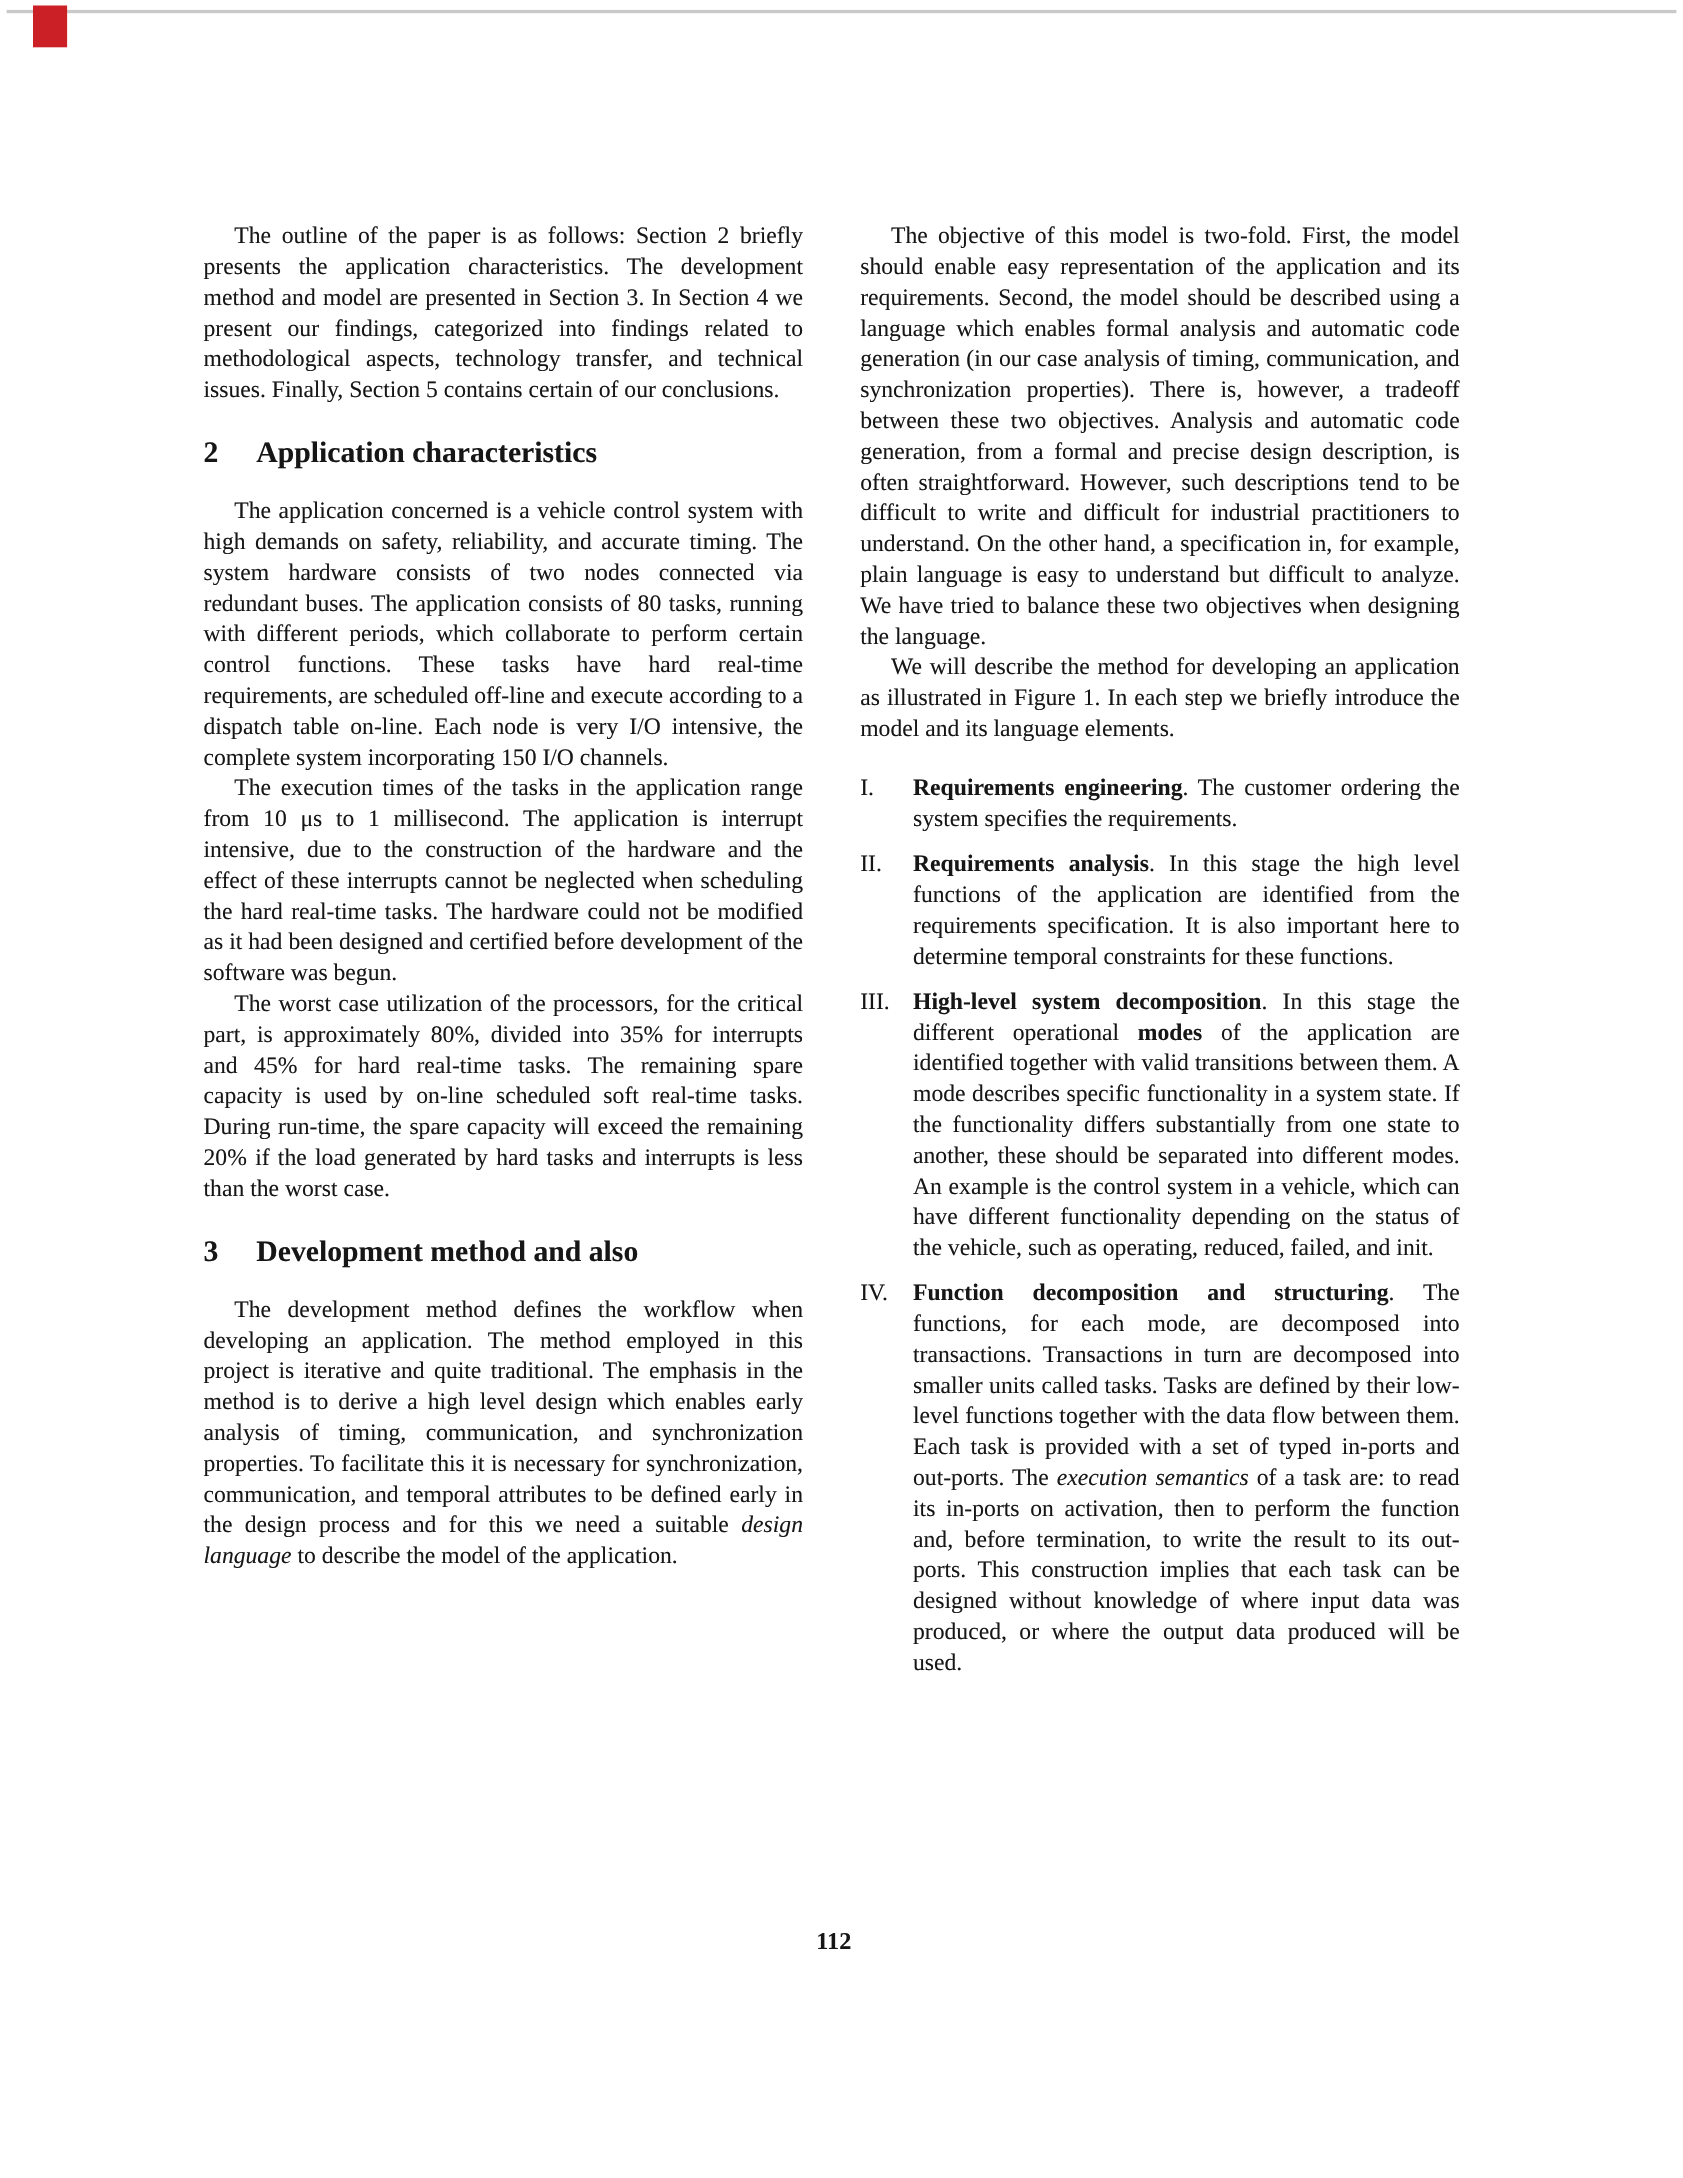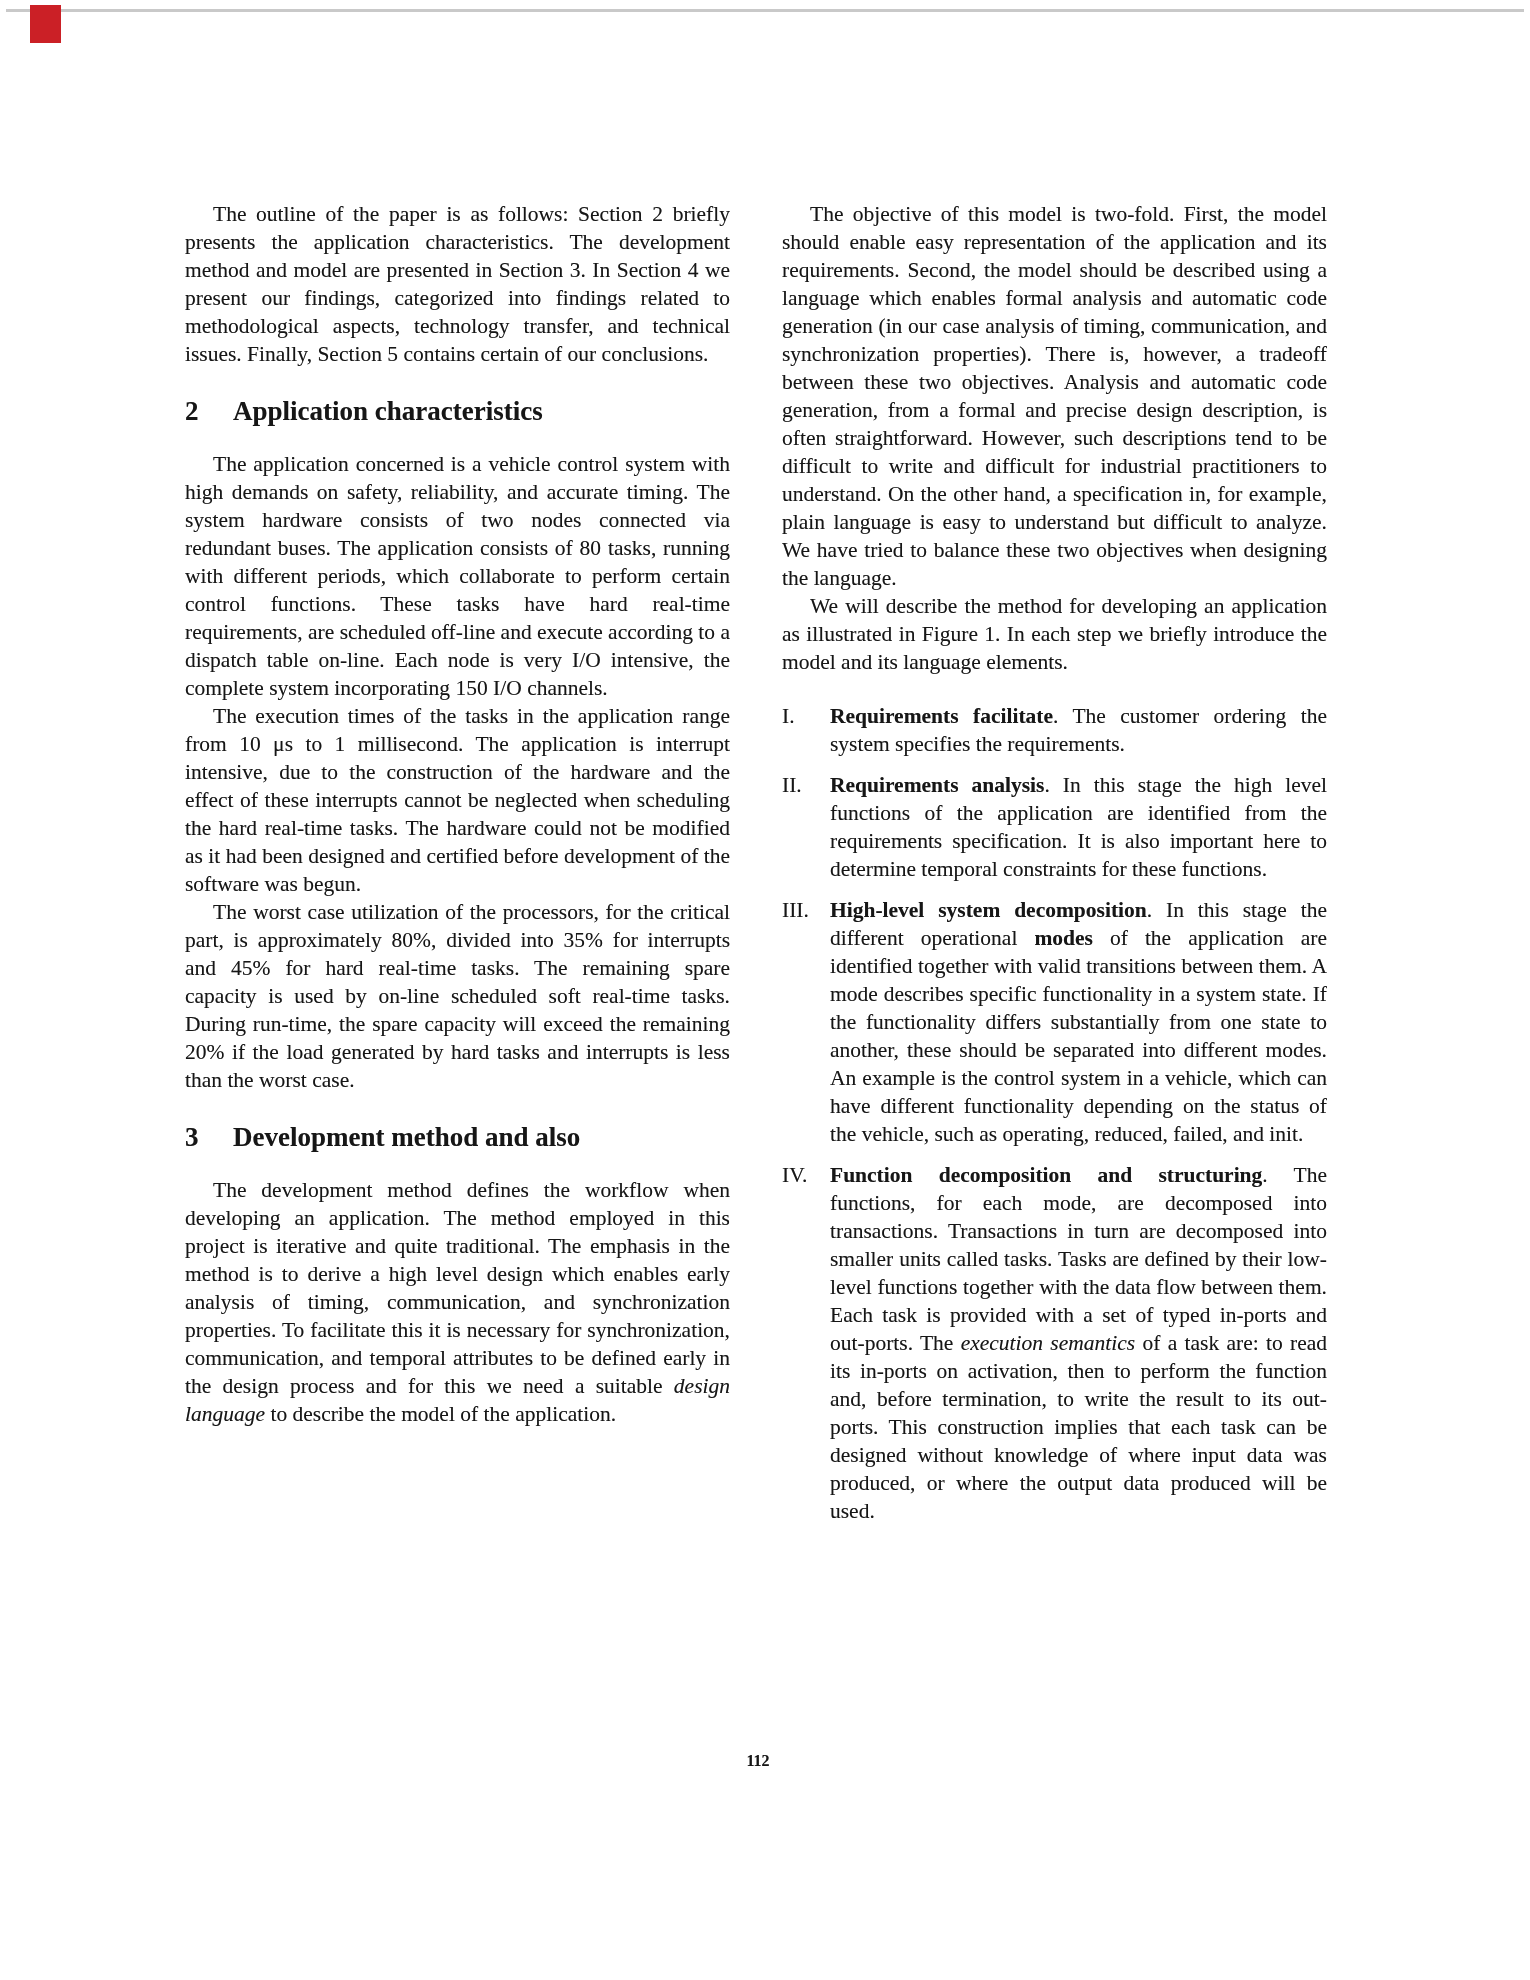--- a/index.html
+++ b/index.html
@@ -36,21 +36,21 @@
   }
   .sec-num { width:48px; flex:0 0 48px; }
   .ital { font-style:italic; }
   .bld  { font-weight:bold; }
   .list { margin-top:26px; }
   .list-item { display:flex; margin-bottom:13px; }
   .li-num  { width:48px; flex:0 0 48px; text-align:left; }
   .li-body { flex:1; text-align:justify; }
   .page-number {
     position:absolute; left:0; top:1752px; width:1516px;
-    text-align:center; font-size:16px; font-weight:bold;
+    text-align:center; font-size:22px; font-weight:bold;
     text-shadow:0 0 0.6px rgba(20,20,20,0.35);
   }
 </style>
 </head>
 <body>
 
 <div class="top-line"></div>
 <div class="red-mark"></div>
 
 <div class="col col-left">
@@ -74,21 +74,21 @@
 </div>
 
 <div class="col col-right">
   <p>The objective of this model is two-fold. First, the model should enable easy representation of the application and its requirements. Second, the model should be described using a language which enables formal analysis and automatic code generation (in our case analysis of timing, communication, and synchronization properties). There is, however, a tradeoff between these two objectives. Analysis and automatic code generation, from a formal and precise design description, is often straightforward. However, such descriptions tend to be difficult to write and difficult for industrial practitioners to understand. On the other hand, a specification in, for example, plain language is easy to understand but difficult to analyze. We have tried to balance these two objectives when designing the language.</p>
   <p>We will describe the method for developing an application as illustrated in Figure 1. In each step we briefly introduce the model and its language elements.</p>
 
   <div class="list">
 
     <div class="list-item">
       <span class="li-num">I.</span>
-      <span class="li-body"><span class="bld">Requirements facilitate</span><span>. The customer ordering the system specifies the requirements.</span><span class="bld"></span><span class="ital"></span><span></span></span>
+      <span class="li-body"><span class="bld">Requirements engineering</span><span>. The customer ordering the system specifies the requirements.</span><span class="bld"></span><span class="ital"></span><span></span></span>
     </div>
 
     <div class="list-item">
       <span class="li-num">II.</span>
       <span class="li-body"><span class="bld">Requirements analysis</span><span>. In this stage the high level functions of the application are identified from the requirements specification. It is also important here to determine temporal constraints for these functions.</span><span class="bld"></span><span class="ital"></span><span></span></span>
     </div>
 
     <div class="list-item">
       <span class="li-num">III.</span>
       <span class="li-body"><span class="bld">High-level system decomposition</span><span>. In this stage the different operational </span><span class="bld">modes</span><span class="ital"></span><span> of the application are identified together with valid transitions between them. A mode describes specific functionality in a system state. If the functionality differs substantially from one state to another, these should be separated into different modes. An example is the control system in a vehicle, which can have different functionality depending on the status of the vehicle, such as operating, reduced, failed, and init.</span></span>

